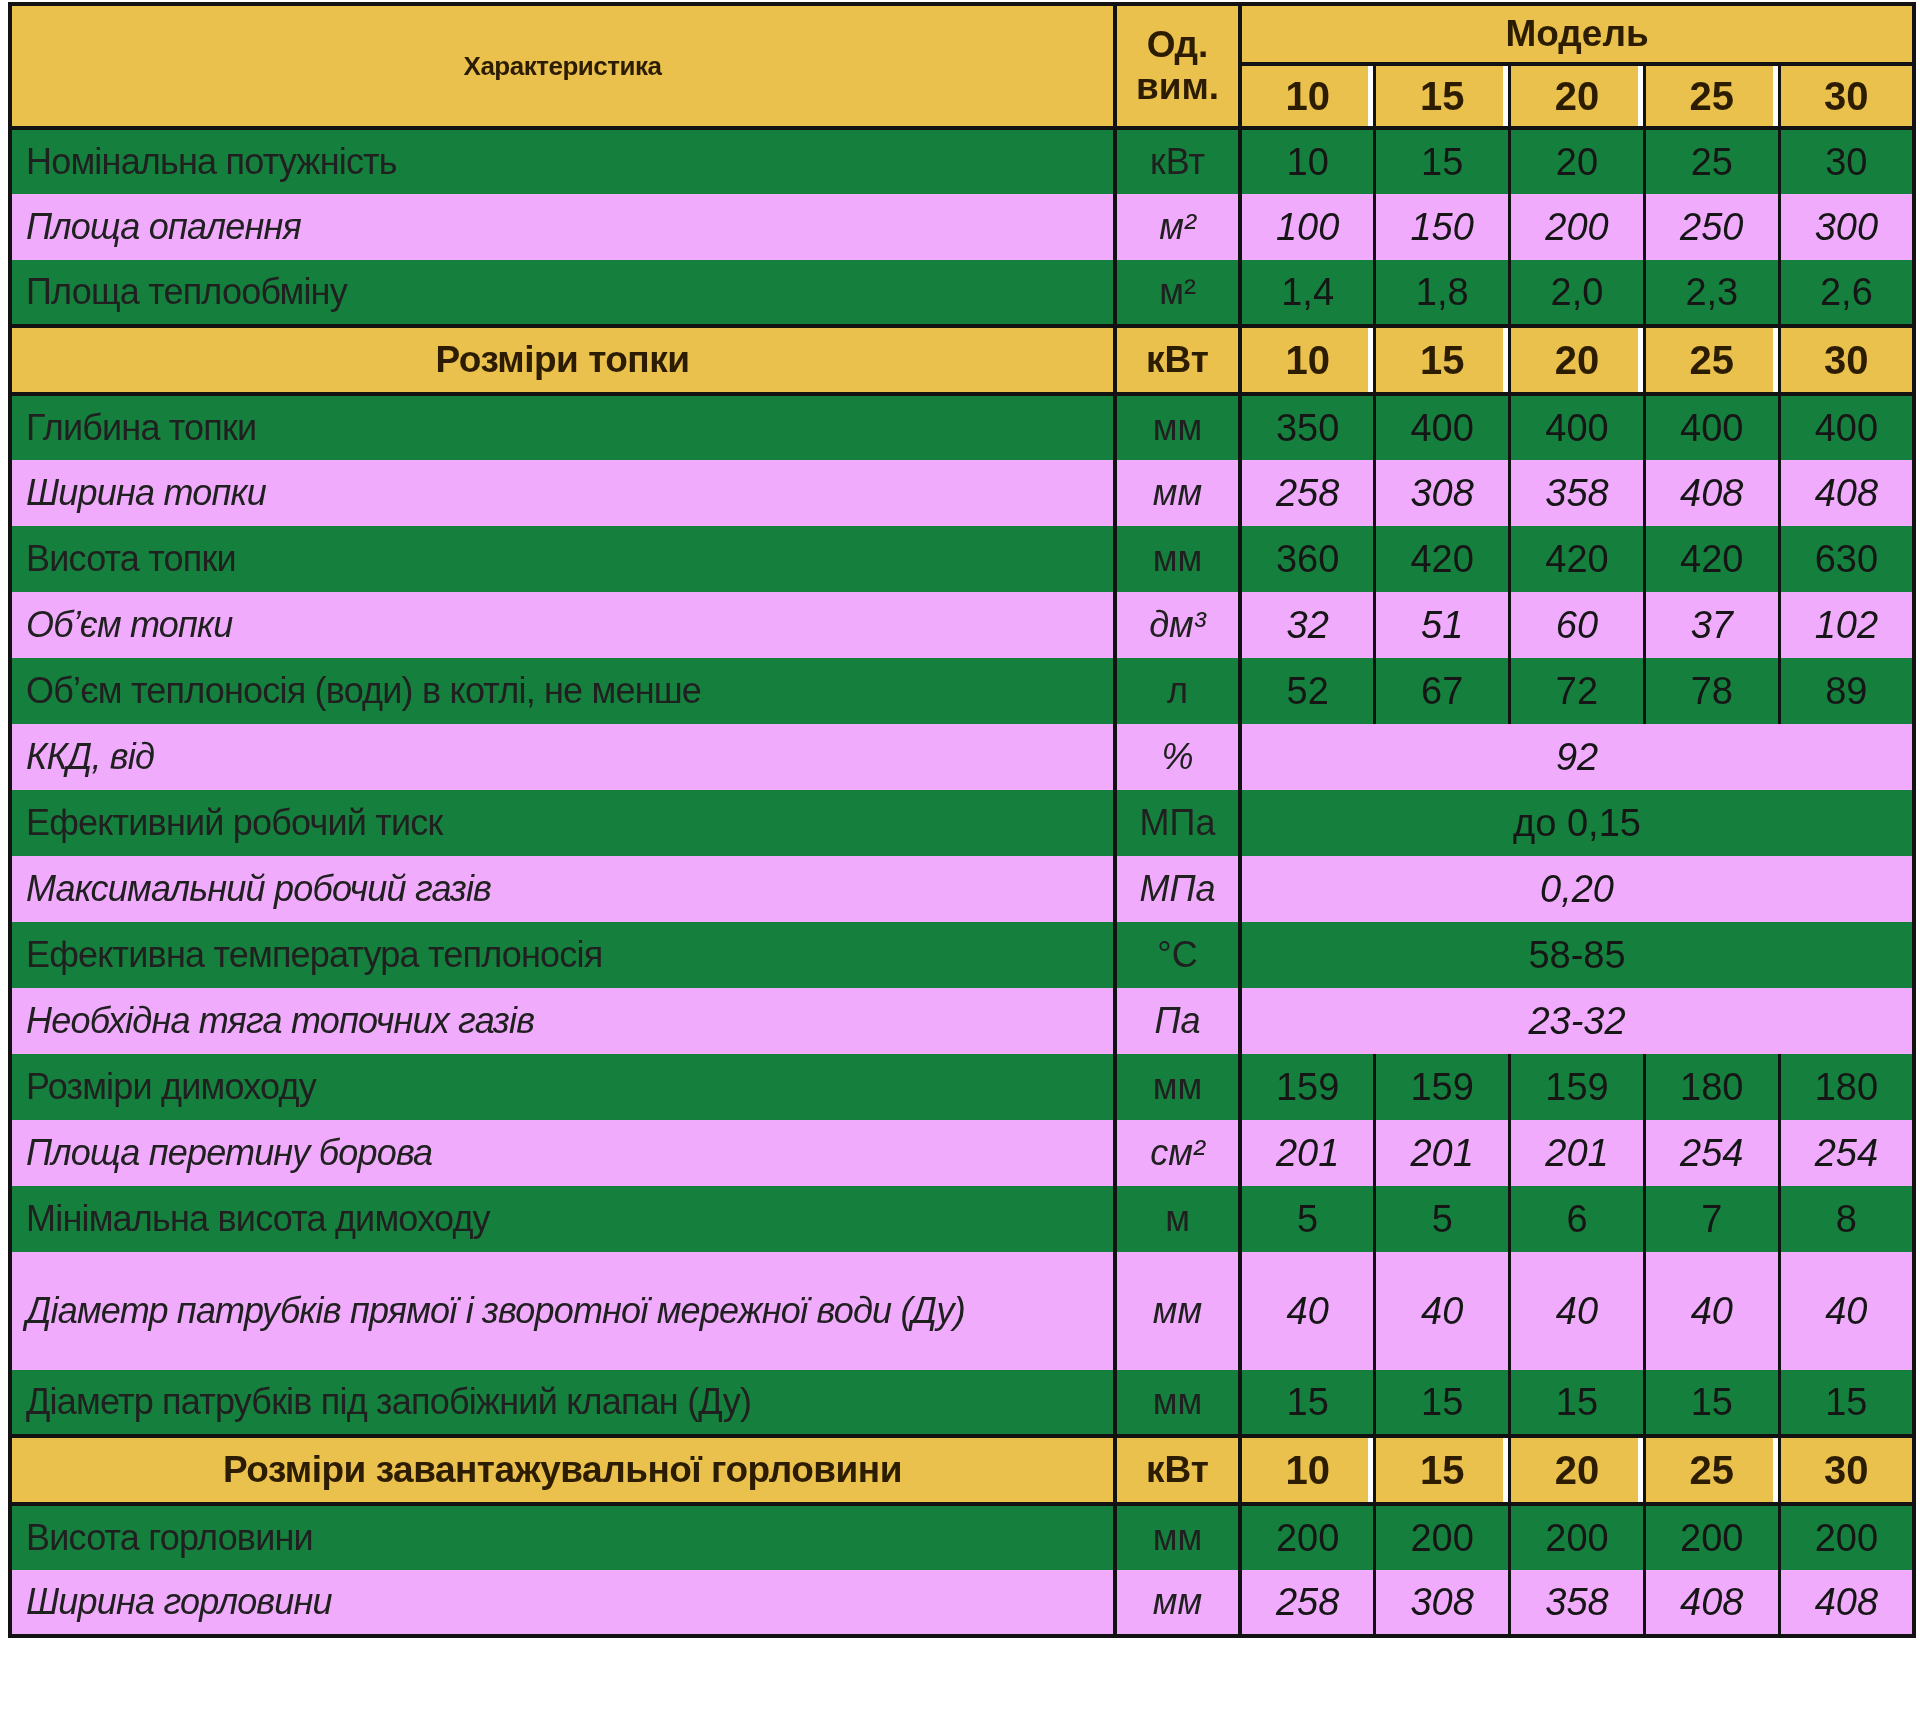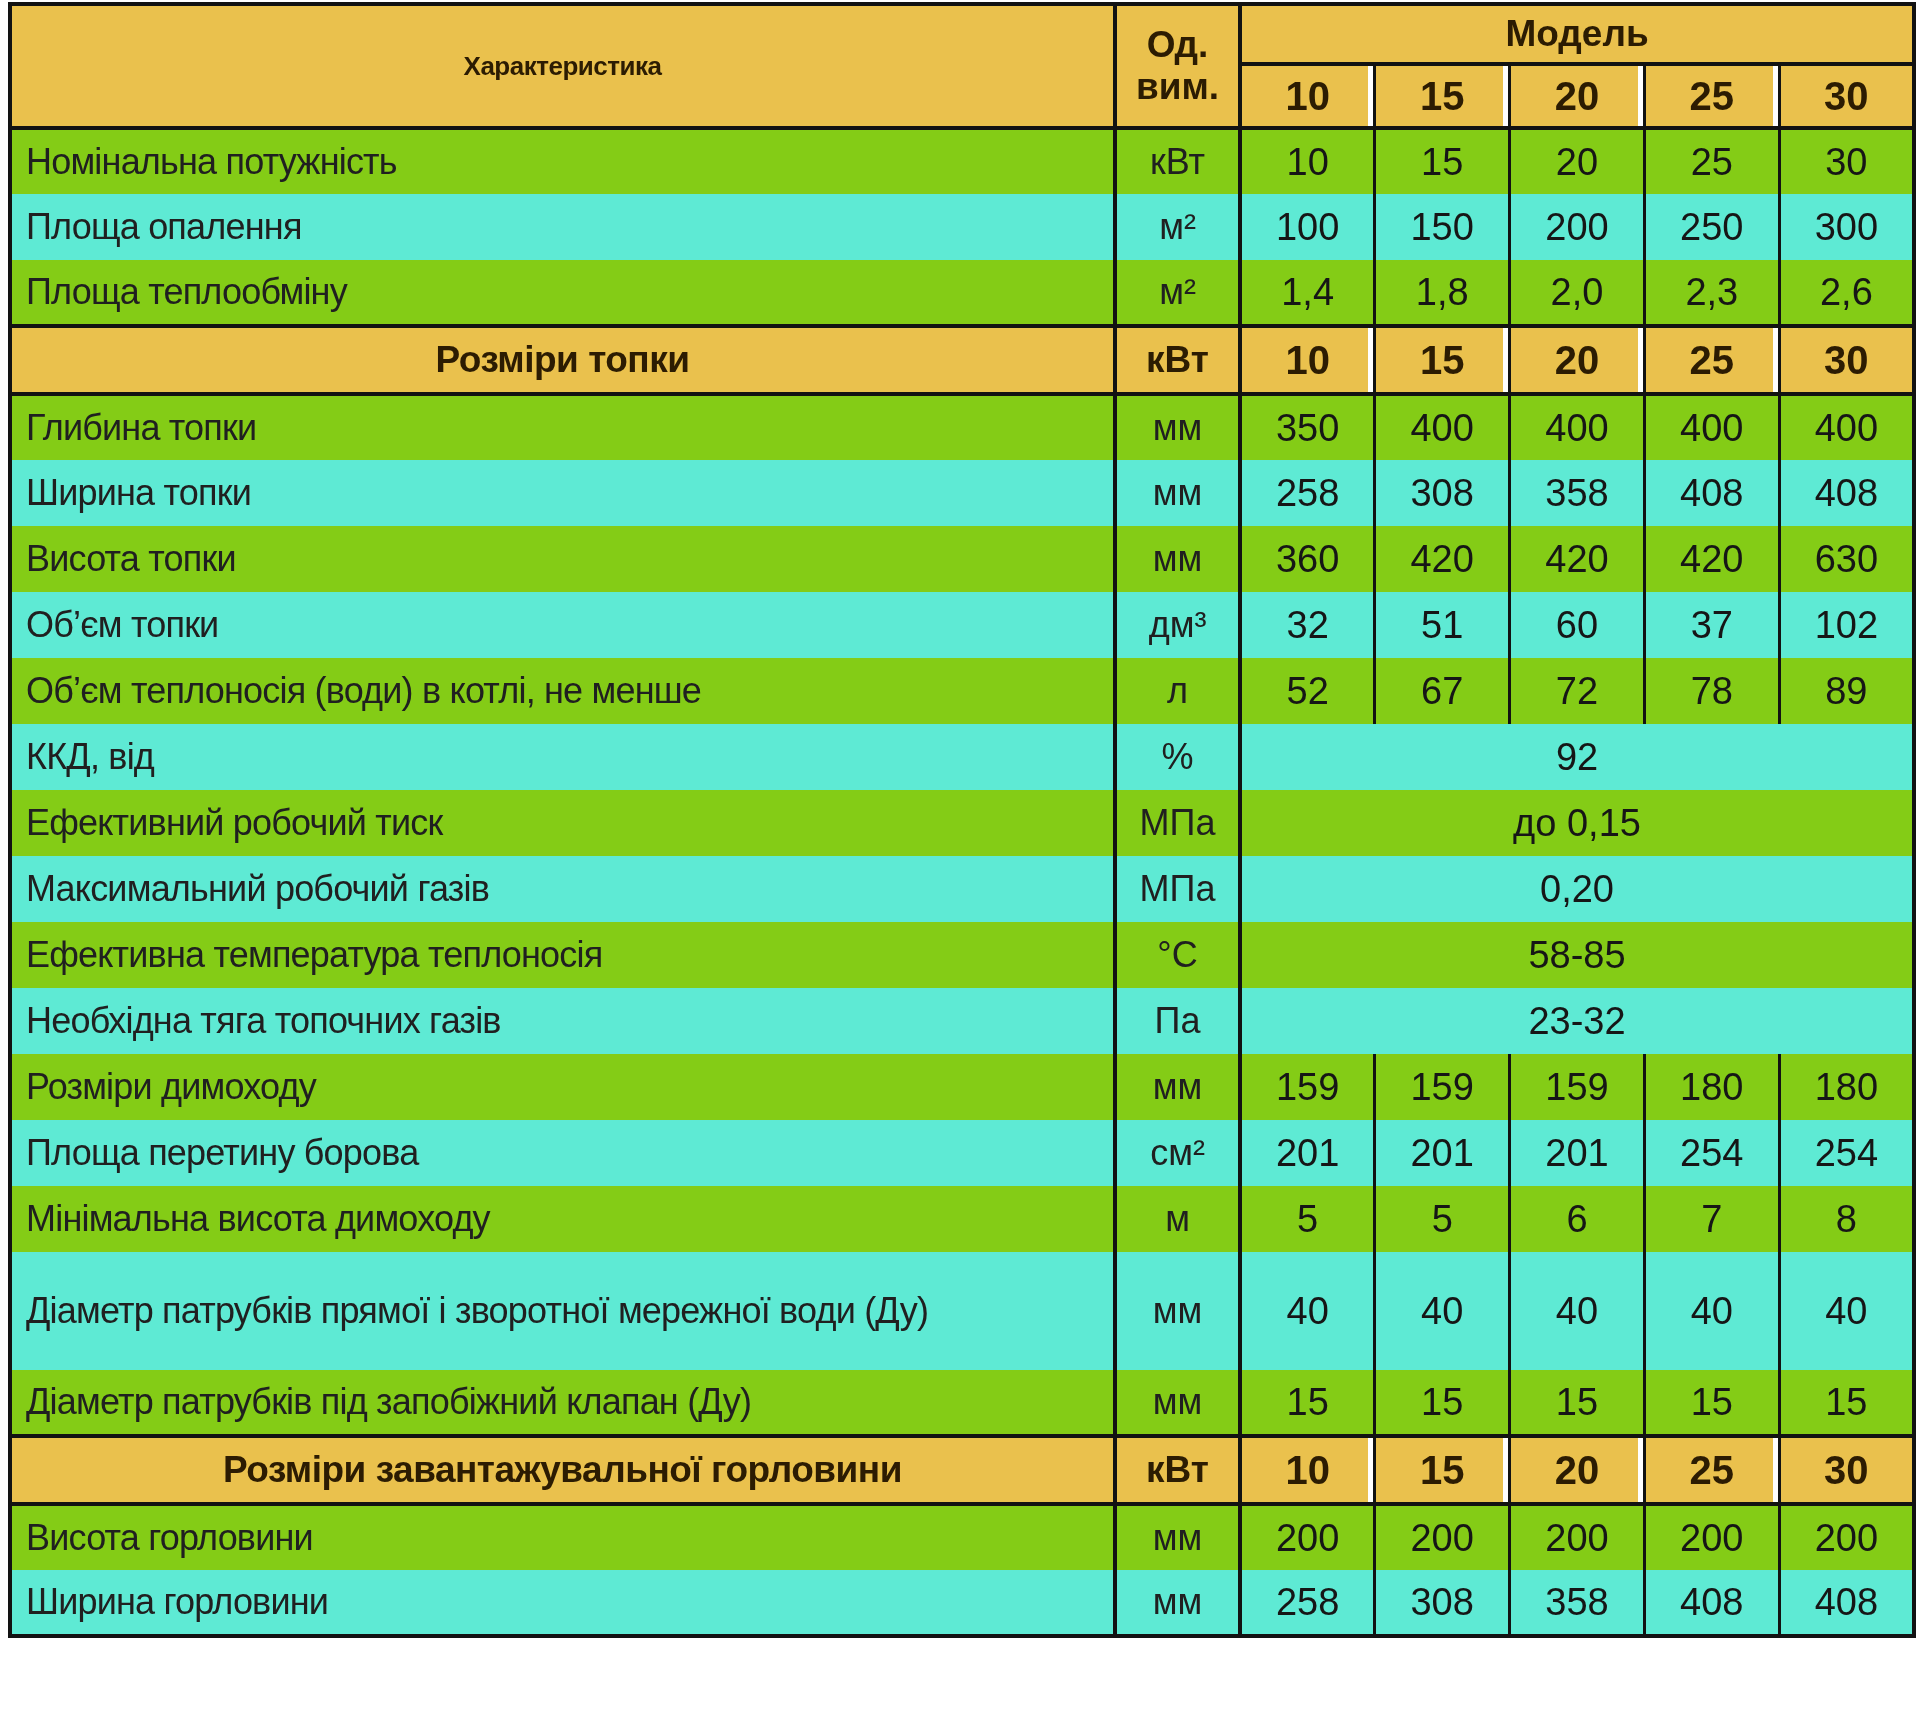--- a/index.html
+++ b/index.html
@@ -94,22 +94,22 @@
     border-left: 4px solid #121212;
     border-right: 4px solid #121212;
   }
   td.sec-model {
     text-align: center;
     font-size: 40px;
     border-left: 3px solid #121212;
   }
 
   
-  tr.data { height: 66px; background: #84cc16; }
-  tr.data.gray { background: #5eead4; }
+  tr.data { height: 66px; background: #15803d; }
+  tr.data.gray { background: #f0abfc; font-style: italic; }
   tr.data.tall { height: 118px; }
   td.label-cell {
     font-size: 36px;
     text-align: left;
     padding: 4px 2px 4px 14px;
     letter-spacing: -0.8px;
     line-height: 46px;
     color: #202020;
   }
   td.unit-cell {

